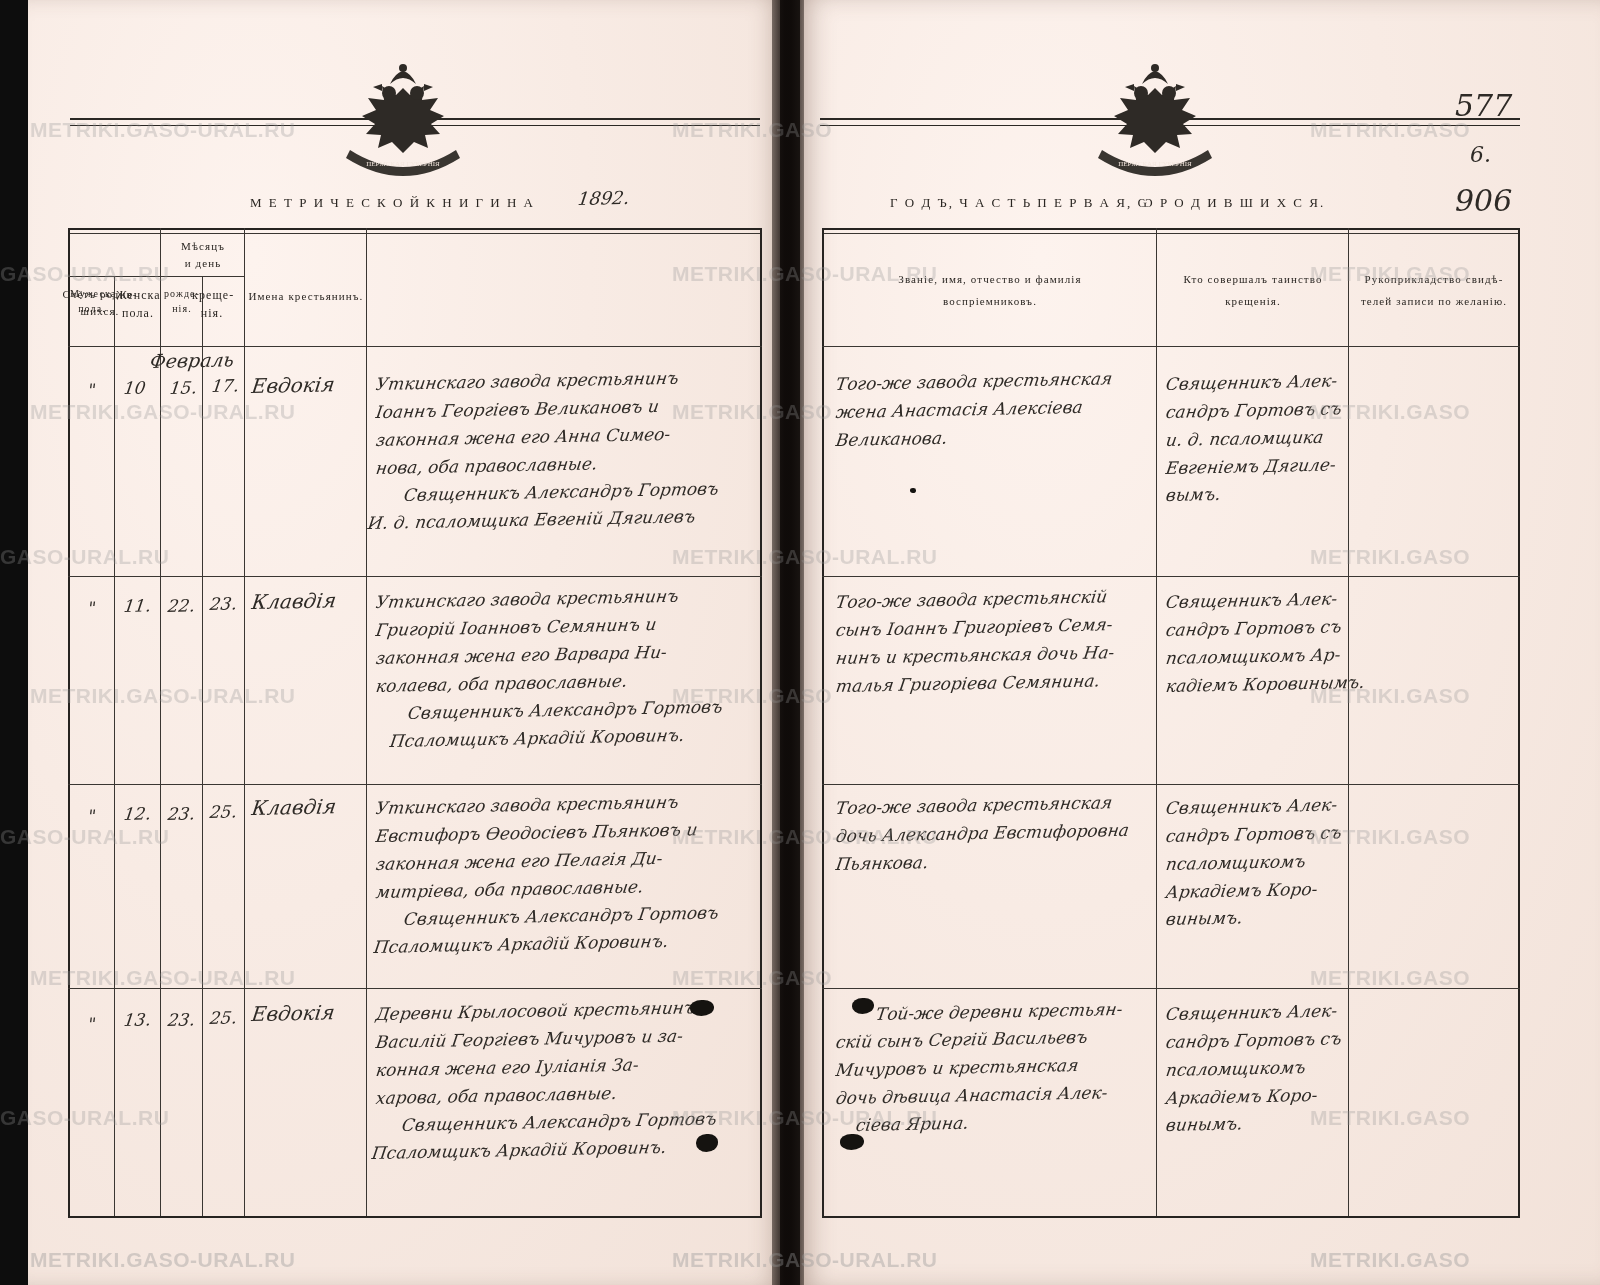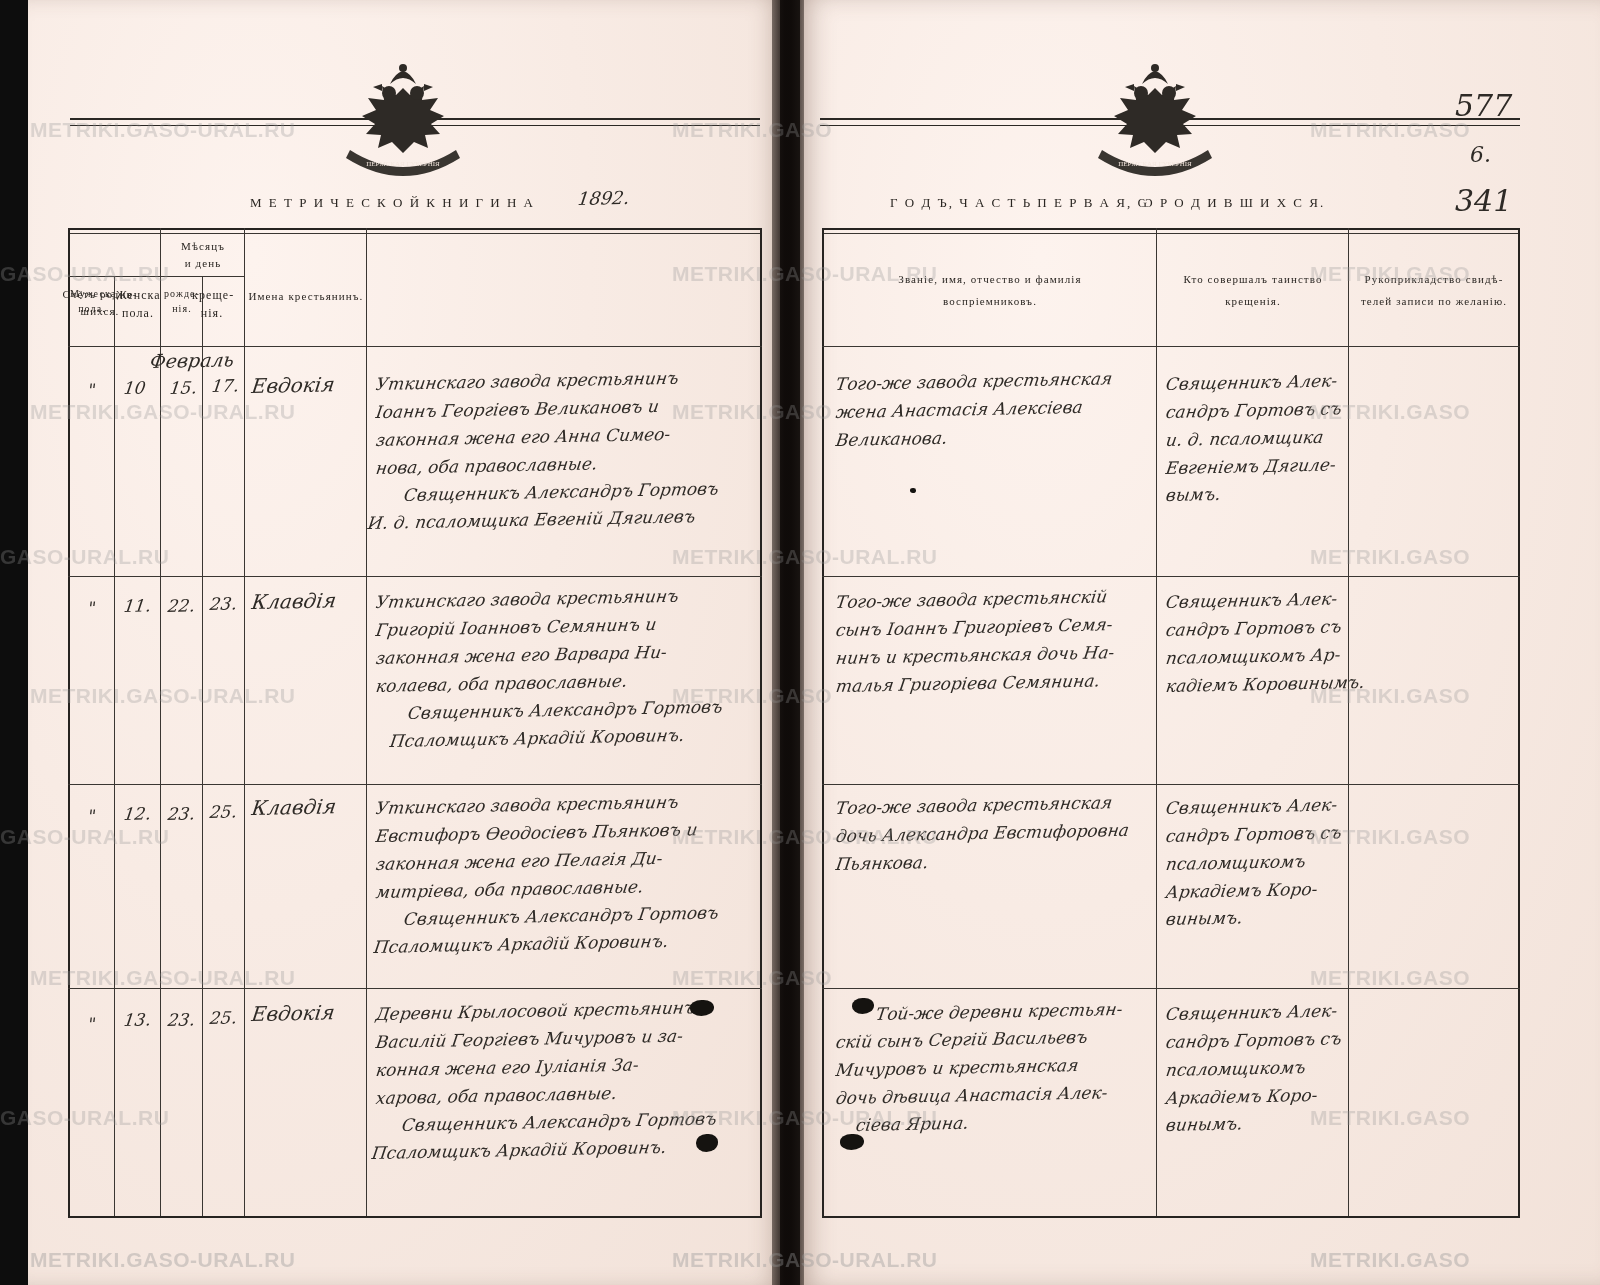--- a/index.html
+++ b/index.html
@@ -202,21 +202,21 @@
 
   <div class="dbl-rule" style="left:70px; top:118px; width:690px;"></div>
   <div class="dbl-rule" style="left:820px; top:118px; width:700px;"></div>
 
   <div class="print" style="position:absolute; left:250px; top:195px; font-size:13px;">М Е Т Р И Ч Е С К О Й   К Н И Г И   Н А</div>
   <div class="hand" style="position:absolute; left:578px; top:190px; font-size:18px;">1892.</div>
   <div class="print" style="position:absolute; left:890px; top:195px; font-size:13px;">Г О Д Ъ,   Ч А С Т Ь   П Е Р В А Я,   Ѡ   Р О Д И В Ш И Х С Я.</div>
 
   <div class="pagenum" style="left:1455px; top:88px; font-size:30px;">577</div>
   <div class="pagenum" style="left:1470px; top:142px; font-size:22px;">6.</div>
-  <div class="pagenum" style="left:1455px; top:183px; font-size:30px;">341</div>
+  <div class="pagenum" style="left:1455px; top:183px; font-size:30px;">906</div>
 
   <div class="rule hline thick" style="left:68px; top:228px; width:694px; height:2px;"></div>
   <div class="rule hline" style="left:68px; top:233px; width:694px;"></div>
   <div class="rule hline thick" style="left:68px; top:1216px; width:694px; height:2px;"></div>
 
   <div class="rule vline thick" style="left:68px; top:228px; height:990px; width:2px;"></div>
   <div class="rule vline thick" style="left:760px; top:228px; height:990px; width:2px;"></div>
 
   <div class="rule vline" style="left:160px; top:228px; height:988px;"></div>
   <div class="rule vline" style="left:244px; top:228px; height:988px;"></div>

